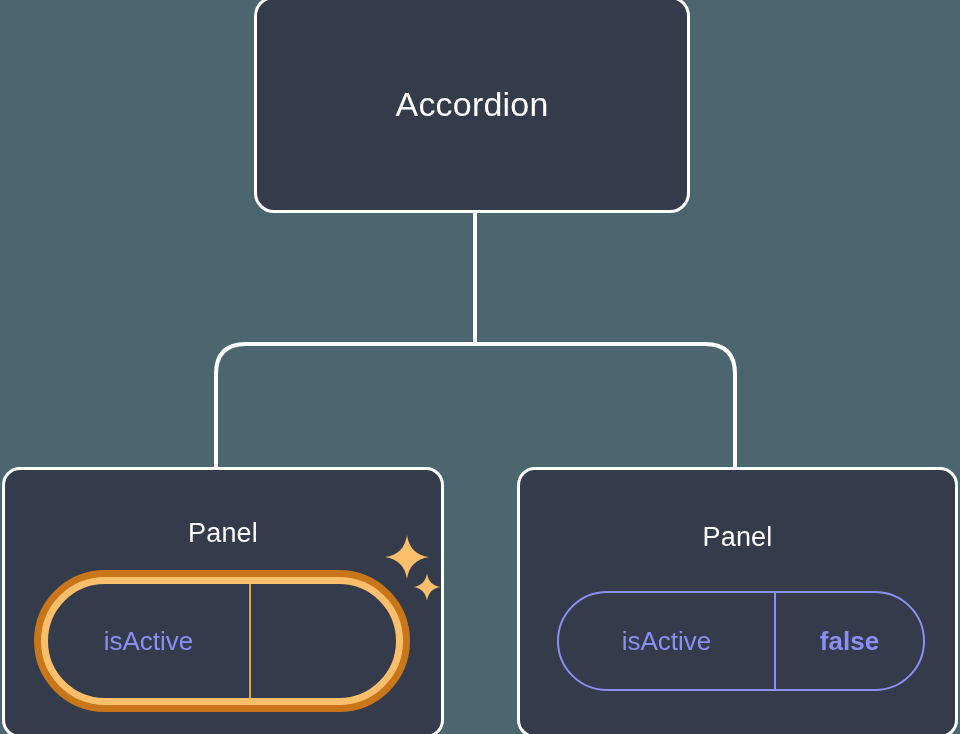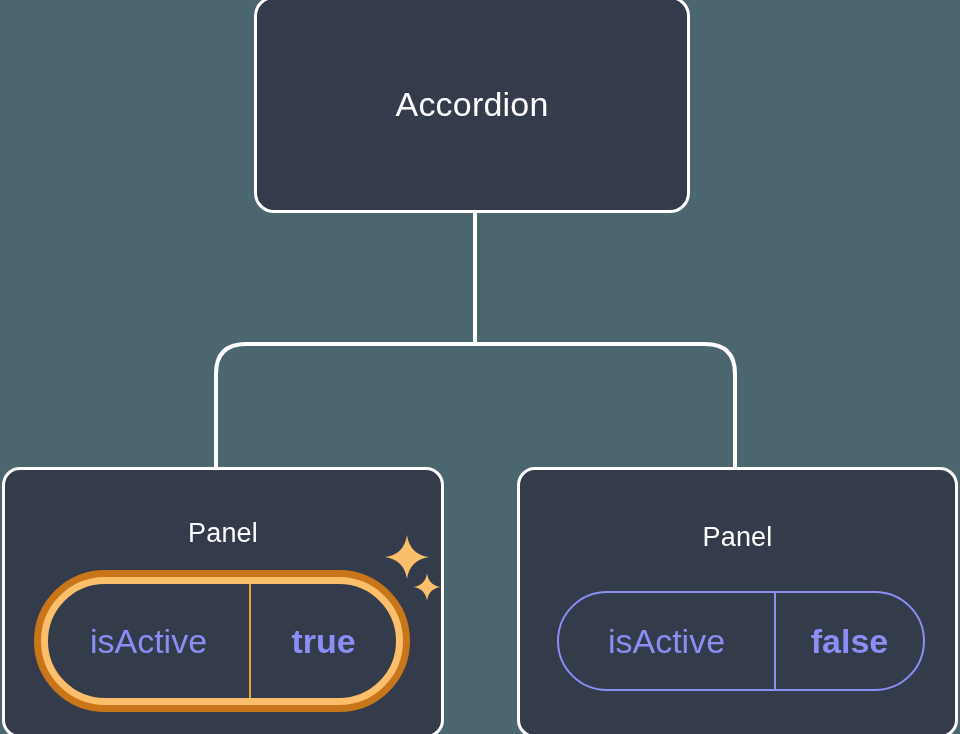--- a/index.html
+++ b/index.html
@@ -99,21 +99,21 @@
     border-radius: 999px;
     background: transparent;
   }
 
   .prop-pill .prop-key,
   .prop-pill .prop-value {
     display: flex;
     align-items: center;
     justify-content: center;
     white-space: nowrap;
-    font-size: 34px;
+    font-size: 26px;
     line-height: 1;
   }
 
   
   .prop-pill.plain {
     border: 2px solid #8b8ef5;
   }
   .prop-pill.plain .prop-key {
     flex: 0 0 215px;
     color: #8b8ef5;
@@ -204,21 +204,20 @@
     <div class="node-title">Accordion</div>
   </div>
 
   <div class="node" id="node-panel-left">
     <div class="node-title">Panel</div>
   </div>
 
   <div class="prop-pill highlight" id="pill-left">
     <div class="ring-inner">
       <div class="prop-key">isActive</div>
-      <div class="prop-value">true</div>
     </div>
   </div>
 
   <svg class="sparkle" id="sparkle-large" viewBox="0 0 100 100">
     <path d="M50 2 C54 30 70 46 98 50 C70 54 54 70 50 98 C46 70 30 54 2 50 C30 46 46 30 50 2 Z" fill="#fbbf6b"></path>
   </svg>
   <svg class="sparkle" id="sparkle-small" viewBox="0 0 100 100">
     <path d="M50 4 C54 31 69 46 96 50 C69 54 54 69 50 96 C46 69 31 54 4 50 C31 46 46 31 50 4 Z" fill="#fbbf6b"></path>
   </svg>
 

